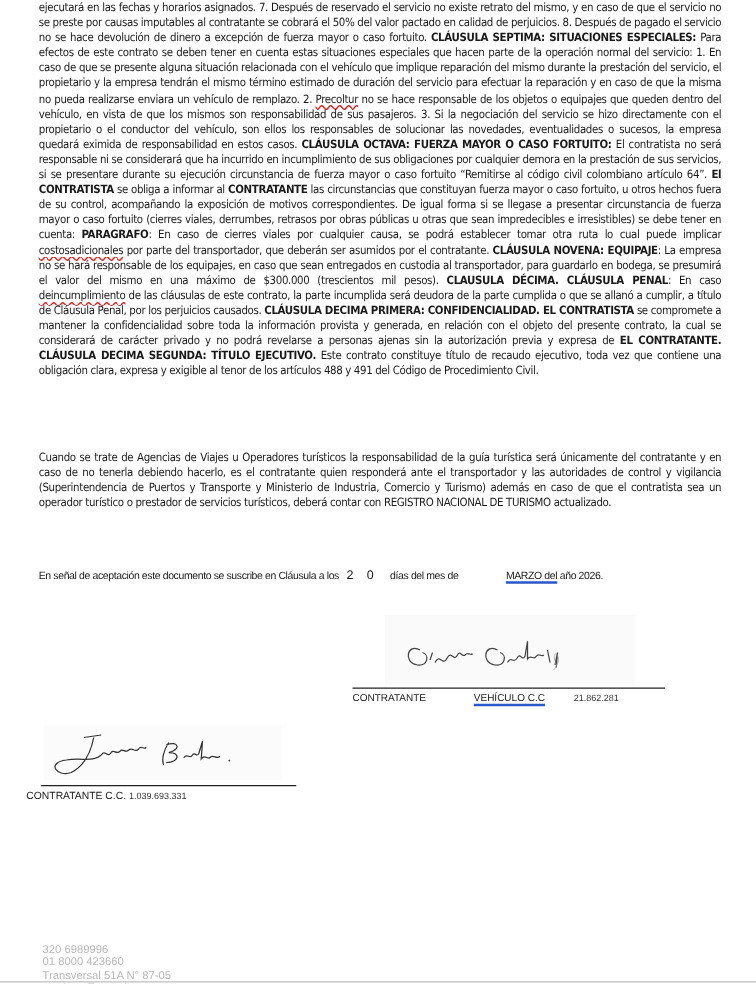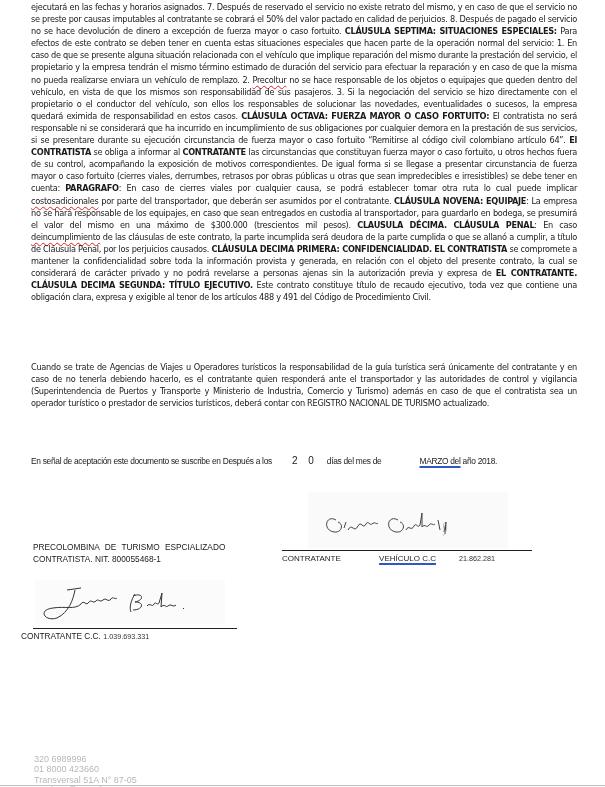--- a/index.html
+++ b/index.html
@@ -8,21 +8,21 @@
   .page { position: absolute; left: 0; top: 0; width: 605px; height: 588px; background: #fff; }
   .body-text { position: absolute; left: 31px; width: 546px; font-size: 9.1px; line-height: 12.1px;
                text-align: justify; font-family: "DejaVu Sans Condensed", "Liberation Sans Narrow", "Liberation Sans", sans-serif;
                letter-spacing: -0.28px; }
   .p1 { top: 1px; }
   .p2 { top: 361px; }
   .b { font-weight: bold; }
   .squig { text-decoration: underline wavy #e02020; text-decoration-thickness: 1px; text-underline-offset: 2px; }
   .blue-ul { text-decoration: underline; text-decoration-color: #2b57c9; text-decoration-thickness: 1.5px; text-underline-offset: 2px; margin-left: 36px; }
   .accept { position: absolute; left: 31px; top: 455px; font-size: 8.4px; letter-spacing: -0.3px; }
-  .accept .days { font-size: 10px; letter-spacing: 4px; margin: 0 9px 0 20px; }
+  .accept .days { font-size: 10px; letter-spacing: 4px; margin: 0 9px 0 6px; }
   .sig-block-left { position: absolute; left: 33px; top: 541px; font-size: 8.3px; line-height: 12px; }
   .sig-block-left .line1 { word-spacing: 3px; }
   .owner-sig-img { position: absolute; left: 308px; top: 492px; width: 200px; height: 56px; background: #fafafa; }
   .owner-line { position: absolute; left: 282px; top: 550px; width: 250px; height: 0; border-top: 1px solid #222; }
   .owner-label { position: absolute; left: 282px; top: 554px; font-size: 8px; }
   .owner-label .num { font-size: 7.2px; color: #333; margin-left: 21px; }
   .contr-sig-img { position: absolute; left: 35px; top: 580px; width: 190px; height: 44px; background: #fbfbfb; }
   .contr-line { position: absolute; left: 33px; top: 628px; width: 204px; border-top: 1px solid #222; }
   .contr-label { position: absolute; left: 21px; top: 631px; font-size: 8.3px; }
   .contr-label .num { font-size: 7.2px; color: #333; margin-top: 28px; }
@@ -32,38 +32,34 @@
 </style>
 </head>
 <body>
 
 <div class="page">
 
   <div class="body-text p1"><span>ejecutará en las fechas y horarios asignados.  7. Después de reservado el servicio no existe retrato del mismo, y en caso de que el servicio no se preste por causas imputables al contratante se cobrará el 50% del valor pactado en calidad de perjuicios. 8. Después  de pagado el servicio no se hace devolución de dinero a excepción de fuerza mayor o caso fortuito. </span><span class="b">CLÁUSULA SEPTIMA: SITUACIONES ESPECIALES:</span><span> Para efectos de este contrato se deben tener en cuenta estas situaciones especiales que hacen parte de la operación normal del servicio: 1. En caso de que se presente alguna situación relacionada con el vehículo que implique reparación del  mismo durante la prestación del servicio, el propietario y la empresa tendrán el mismo término estimado de duración del servicio para efectuar la reparación y en caso de que la misma no pueda realizarse enviara un vehículo de remplazo. 2. </span><span class="squig">Precoltur</span><span> no se hace responsable de los objetos o equipajes que queden dentro del vehículo, en vista de que los mismos son responsabilidad de sus pasajeros. 3. Si la negociación del servicio se hizo directamente con el propietario o el conductor del vehículo, son ellos los responsables de solucionar las novedades, eventualidades o sucesos, la empresa quedará eximida de responsabilidad en estos casos. </span><span class="b">CLÁUSULA OCTAVA: FUERZA MAYOR O CASO FORTUITO:</span><span> El contratista no será responsable ni se considerará que ha incurrido en incumplimiento de sus obligaciones por cualquier demora en la prestación de sus servicios, si se presentare durante su ejecución circunstancia de fuerza mayor o caso fortuito “Remitirse  al código civil colombiano artículo 64”. </span><span class="b">El CONTRATISTA</span><span> se obliga a informar al </span><span class="b">CONTRATANTE</span><span> las circunstancias que constituyan fuerza mayor o caso fortuito, u otros hechos fuera de su control, acompañando la exposición de motivos correspondientes. De igual forma si se llegase a presentar circunstancia de fuerza mayor o caso fortuito (cierres viales, derrumbes, retrasos por obras públicas u otras que sean impredecibles e irresistibles) se debe tener en cuenta: </span><span class="b">PARAGRAFO</span><span>: En caso de cierres viales por cualquier causa, se podrá establecer tomar otra ruta lo cual puede implicar </span><span class="squig">costosadicionales</span><span> por parte del transportador, que deberán ser asumidos por el contratante. </span><span class="b">CLÁUSULA NOVENA: EQUIPAJE</span><span>: La empresa no se hará responsable de los equipajes, en caso que sean entregados en custodia al transportador, para guardarlo en bodega, se presumirá el valor del mismo en una máximo de $300.000 (trescientos mil pesos). </span><span class="b">CLAUSULA DÉCIMA. CLÁUSULA PENAL</span><span>: En caso </span><span class="squig">deincumplimiento</span><span> de las cláusulas de este contrato, la parte incumplida será deudora de la parte cumplida o que se allanó a cumplir, a título de Cláusula Penal, por los perjuicios causados. </span><span class="b">CLÁUSULA DECIMA PRIMERA: CONFIDENCIALIDAD. EL CONTRATISTA</span><span> se compromete a mantener la confidencialidad sobre toda la información provista y generada, en relación con el objeto del presente contrato, la cual se considerará de carácter privado y no podrá revelarse a personas ajenas sin la autorización previa y expresa de </span><span class="b">EL CONTRATANTE. CLÁUSULA DECIMA SEGUNDA: TÍTULO EJECUTIVO.</span><span> Este contrato constituye título de recaudo ejecutivo, toda vez que contiene una obligación clara, expresa y exigible al tenor de los artículos 488 y 491 del Código de Procedimiento Civil.</span></div>
 
   <div class="body-text p2">Cuando se trate de Agencias de Viajes u Operadores turísticos la responsabilidad de la guía turística será únicamente del contratante y en caso de no tenerla debiendo hacerlo, es el contratante quien responderá ante el transportador y las autoridades de control y vigilancia (Superintendencia de Puertos y Transporte y Ministerio de Industria, Comercio y Turismo) además en caso de que el contratista sea un operador turístico o prestador de servicios turísticos, deberá contar con REGISTRO NACIONAL DE TURISMO actualizado.</div>
 
-  <div class="accept"><span>En señal de aceptación este documento se suscribe en Después a los</span><span class="days">2 0</span><span>días del mes de</span> <span class="blue-ul">MARZO  del</span><span> año 2018.</span></div>
+  <div class="accept"><span>En señal de aceptación este documento se suscribe en Cláusula a los</span><span class="days">2 0</span><span>días del mes de</span> <span class="blue-ul">MARZO  del</span><span> año 2026.</span></div>
 
   <div class="owner-sig-img">
     <svg class="sig" width="200" height="56">
       <path d="M28 28 C18 22, 14 38, 26 40 C34 41, 36 32, 30 30" fill="none" stroke="#444" stroke-width="1"></path>
       <path d="M36 36 l2 -6 M40 38 c4 -8 6 4 10 -4 c3 -6 5 4 8 -2 c2 -4 4 2 6 0 c3 -3 4 1 6 -1" fill="none" stroke="#444" stroke-width="1"></path>
       <path d="M90 28 C80 22, 76 38, 88 40 C96 41, 98 32, 92 30" fill="none" stroke="#444" stroke-width="1"></path>
       <path d="M98 38 c3 -6 5 2 8 -4 c2 -4 4 3 6 -1 l2 -12 l0 14 c3 -4 5 2 7 -2 c2 -3 4 1 6 -1 M130 28 l2 10 M136 40 l2 -10 l-1 12" fill="none" stroke="#444" stroke-width="1"></path>
       <path d="M135 44 c10 -12 -4 -20 2 -4" fill="none" stroke="#999" stroke-width="0.6"></path>
     </svg>
   </div>
   <div class="owner-line"></div>
   <div class="owner-label"><span>CONTRATANTE </span><span class="blue-ul">VEHÍCULO  C.C</span><span class="num"> 21.862.281</span></div>
 
-  <div class="sig-block-left">
-    <div class="line1">PRECOLOMBINA DE TURISMO ESPCIALIZADO</div>
-    <div>CONTRATISTA. NIT. 800055468-1</div>
-  </div>
 
   <div class="contr-sig-img">
     <svg class="sig" width="190" height="44">
       <path d="M32 10 l14 -2 M40 10 C38 20, 34 32, 22 38 C10 42, 2 30, 18 28 C30 26, 40 30, 46 24" fill="none" stroke="#333" stroke-width="1"></path>
       <path d="M46 24 c3 -5 5 3 8 -2 c2 -3 4 2 7 -1 c2 -3 4 2 7 -1 c3 -3 5 3 8 -1 c2 -3 4 1 6 -1" fill="none" stroke="#333" stroke-width="1"></path>
       <path d="M100 14 C96 20, 94 28, 96 32 M98 16 c10 -4 12 4 2 6 c10 0 8 8 -2 8" fill="none" stroke="#333" stroke-width="1"></path>
       <path d="M112 26 c3 -4 5 2 7 -2 c2 -3 3 2 5 -1 l3 -10 l-1 14 c3 -4 5 1 7 -1 c3 -3 5 2 8 -1 M148 28 l1 1" fill="none" stroke="#333" stroke-width="1"></path>
     </svg>
   </div>
   <div class="contr-line"></div>

